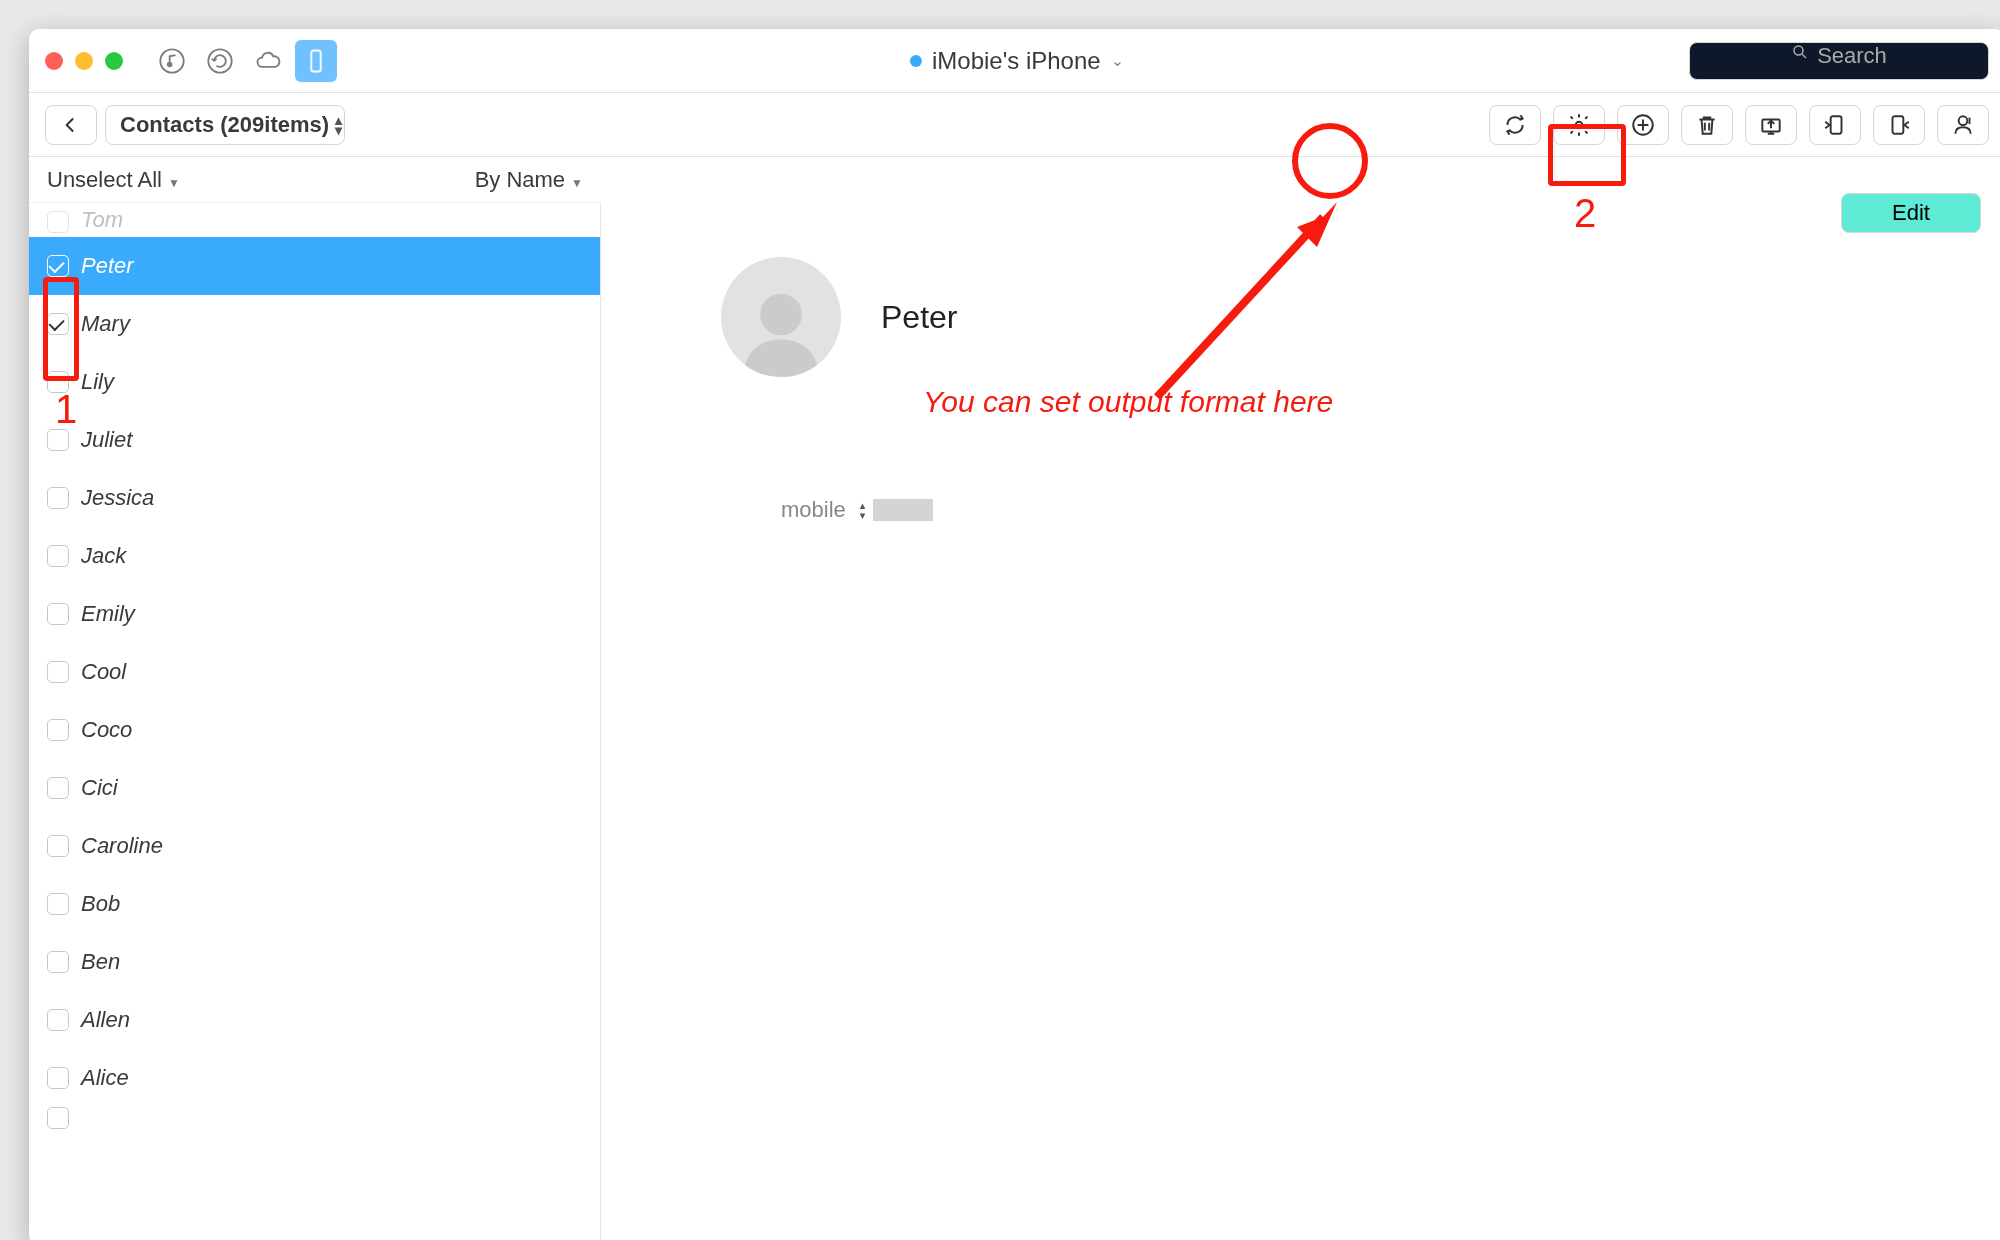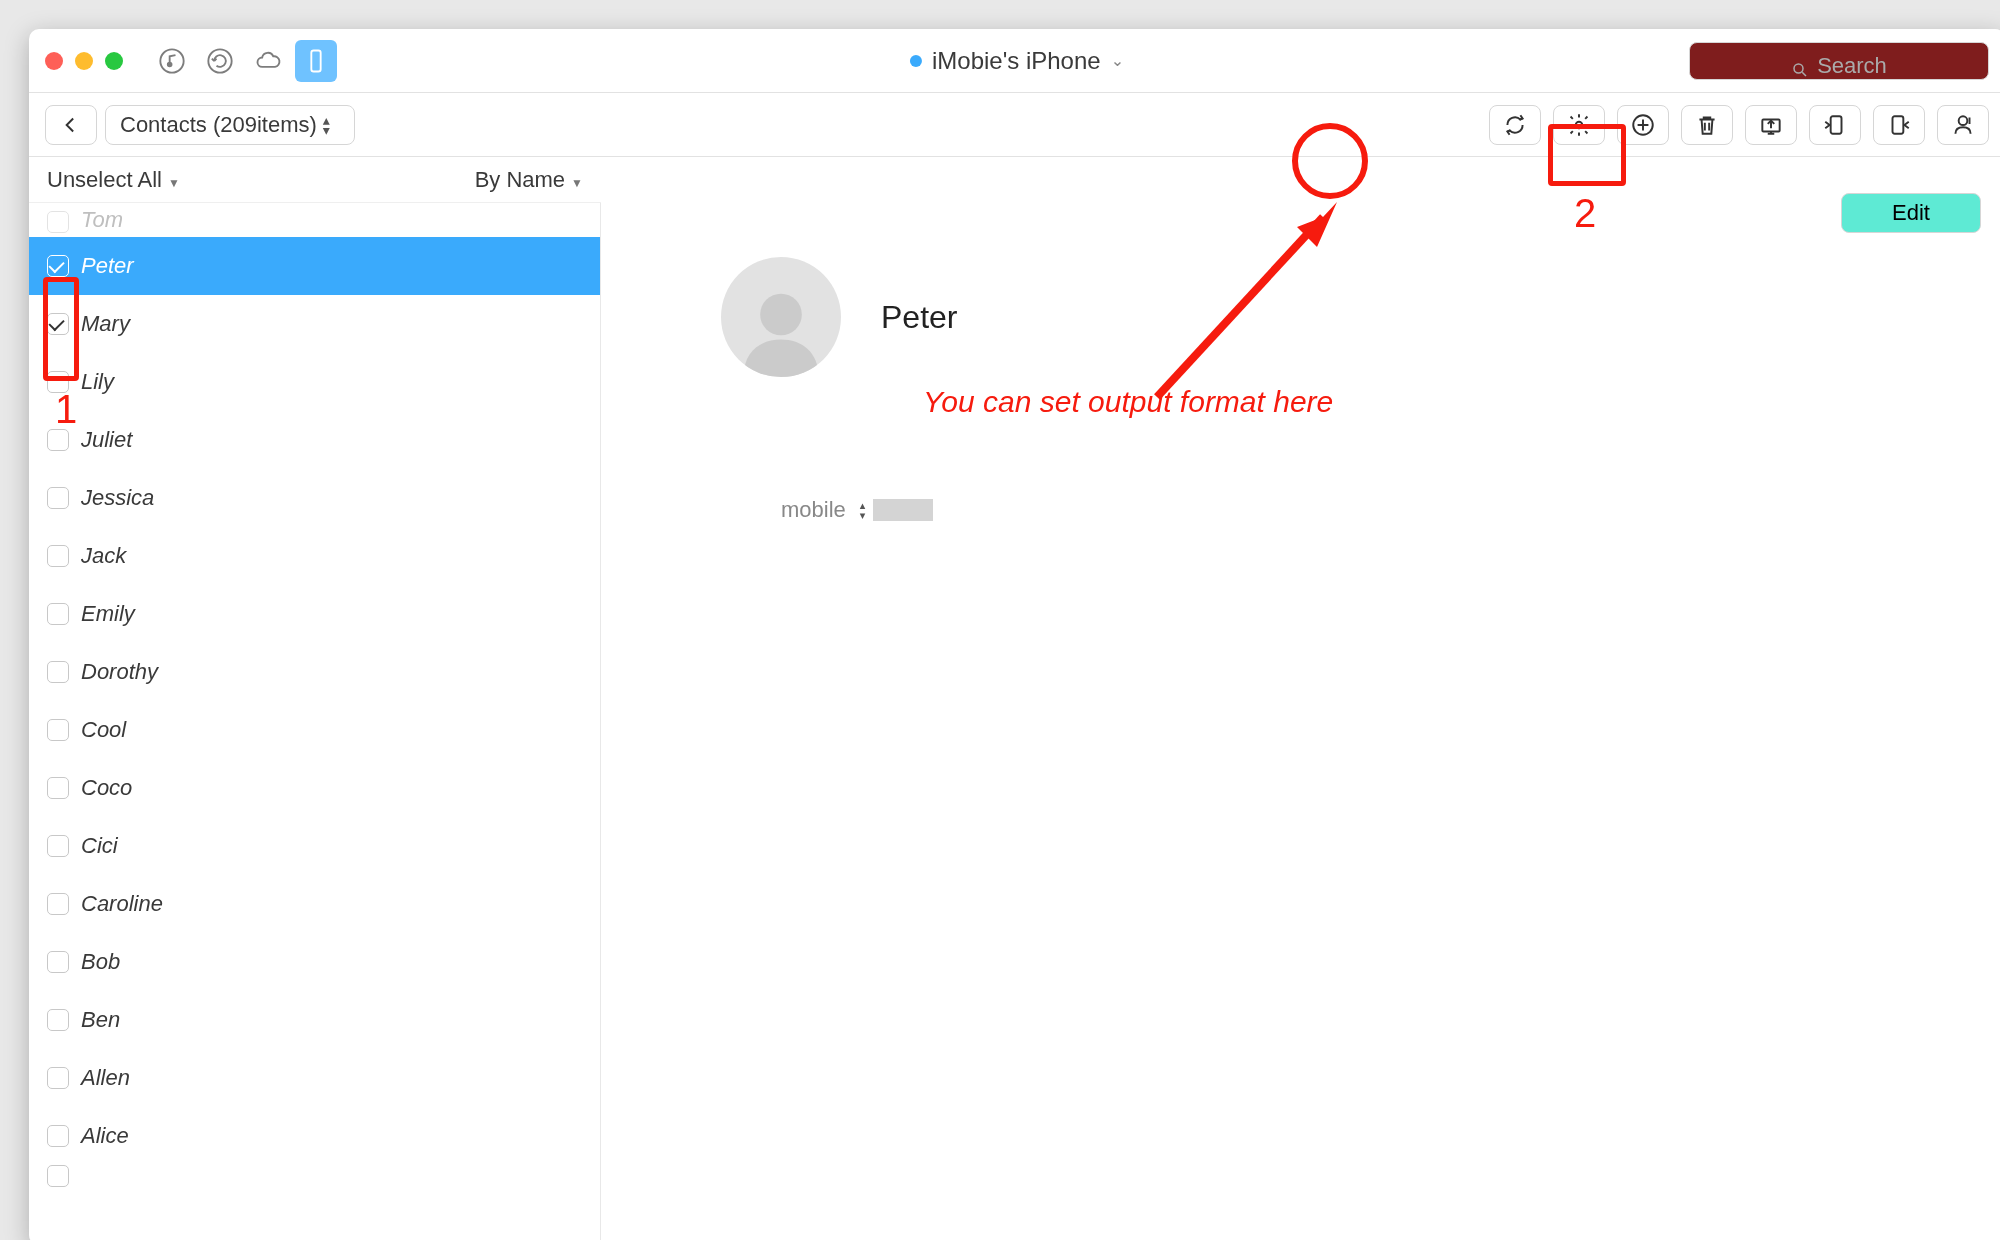--- a/index.html
+++ b/index.html
@@ -13,21 +13,21 @@
   .dot.red { background: #fe5f57; }
   .dot.yellow { background: #febc2e; }
   .dot.green { background: #28c840; }
   .title-icons { display: flex; gap: 6px; margin-left: 28px; align-items: center; }
   .ticon { width: 42px; height: 42px; display: flex; align-items: center; justify-content: center; color: #7d7d7d; }
   .ticon svg { width: 28px; height: 28px; stroke: currentColor; fill: none; stroke-width: 1.6; }
   .ticon.active { background: #6fc2ff; color: #fff; border-radius: 6px; }
   .title-center { position: absolute; left: 50%; transform: translateX(-50%); display: flex; align-items: center; gap: 10px; color: #3a3a3a; font-size: 24px; }
   .title-dot { width: 12px; height: 12px; background: #3aaafc; border-radius: 50%; }
   .chev { font-size: 16px; color: #888; }
-  .search-box { margin-left: auto; width: 300px; height: 38px; border: 1px solid #d6d6d6; border-radius: 8px; display: flex; align-items: flex-end; justify-content: center; color: #aaa; font-size: 22px; gap: 8px; background: #7f1d1d; }
+  .search-box { margin-left: auto; width: 300px; height: 38px; border: 1px solid #d6d6d6; border-radius: 8px; display: flex; align-items: flex-start; justify-content: center; color: #aaa; font-size: 22px; gap: 8px; background: #0f172a; }
   .search-box svg { width: 18px; height: 18px; stroke: #aaa; fill: none; stroke-width: 2; }
 
   
   .toolbar2 { height: 64px; display: flex; align-items: center; padding: 0 16px; border-bottom: 1px solid #e2e2e2; }
   .btn { height: 40px; background: #fff; border: 1px solid #d6d6d6; border-radius: 8px; display: inline-flex; align-items: center; justify-content: center; padding: 0 14px; color: #3a3a3a; font-size: 22px; }
   .btn-sq { width: 52px; padding: 0; }
   .btn svg { width: 26px; height: 26px; stroke: #333; fill: none; stroke-width: 1.8; }
   .crumb { display: flex; gap: 8px; align-items: center; }
   .updown { font-size: 14px; line-height: 10px; display: inline-flex; flex-direction: column; margin-left: 6px; color: #555;}
   .toolbar-right { margin-left: auto; display: flex; gap: 12px; align-items: center; }
@@ -115,21 +115,21 @@
     </div>
   </div>
 
   <div class="toolbar2">
     <div class="crumb">
       <div class="btn btn-sq">
         <svg viewBox="0 0 24 24">
             <polyline points="14 6 8 12 14 18"></polyline>
           </svg>
       </div>
-      <div class="btn" style="padding-right:24px;">
+      <div class="btn" style="padding-right:2px;font-weight:bold;">
         <span>Contacts (209items)</span>
         <span class="updown">
             <span>▴</span>
             <span>▾</span>
           </span>
       </div>
     </div>
     <div class="toolbar-right">
       <div class="btn btn-sq">
         <svg viewBox="0 0 24 24">
@@ -224,24 +224,20 @@
         <span class="chk"></span>
         <span>Jessica</span>
       </div>
       <div class="row">
         <span class="chk"></span>
         <span>Jack</span>
       </div>
       <div class="row">
         <span class="chk"></span>
         <span>Emily</span>
-      </div>
-      <div class="row">
-        <span class="chk"></span>
-        <span>Dorothy</span>
       </div>
       <div class="row">
         <span class="chk"></span>
         <span>Cool</span>
       </div>
       <div class="row">
         <span class="chk"></span>
         <span>Coco</span>
       </div>
       <div class="row">

